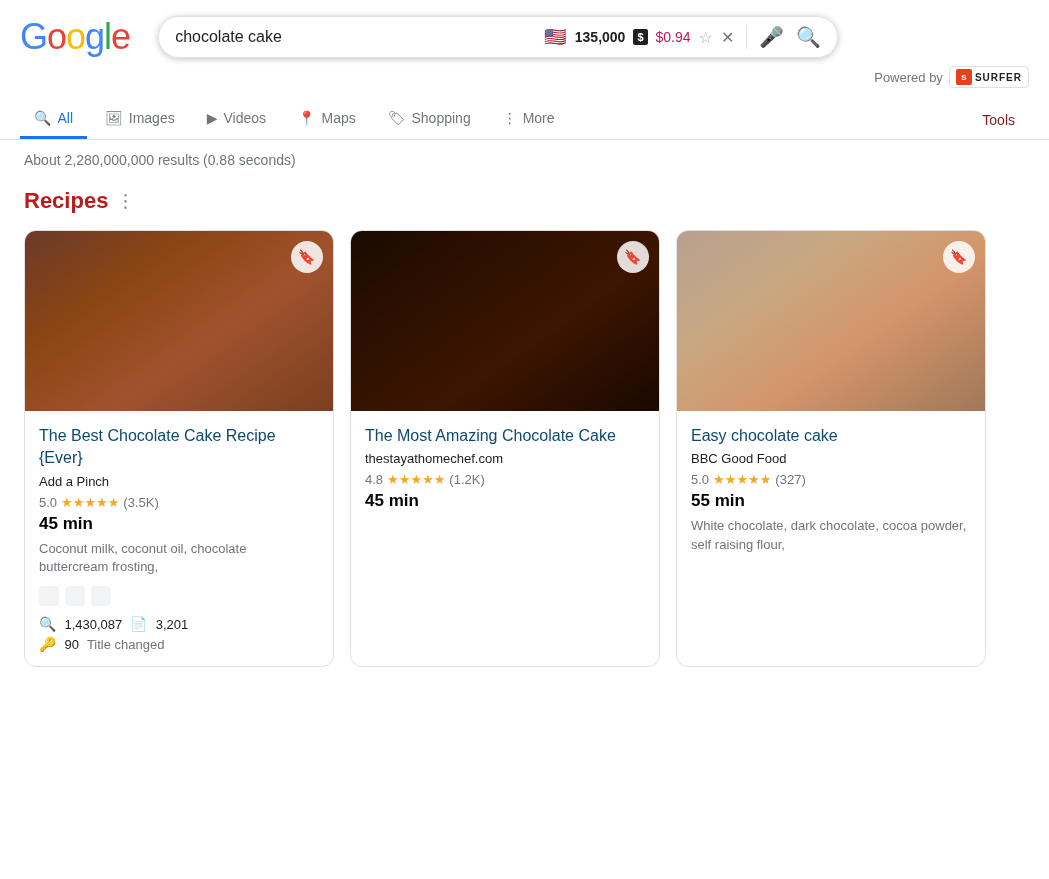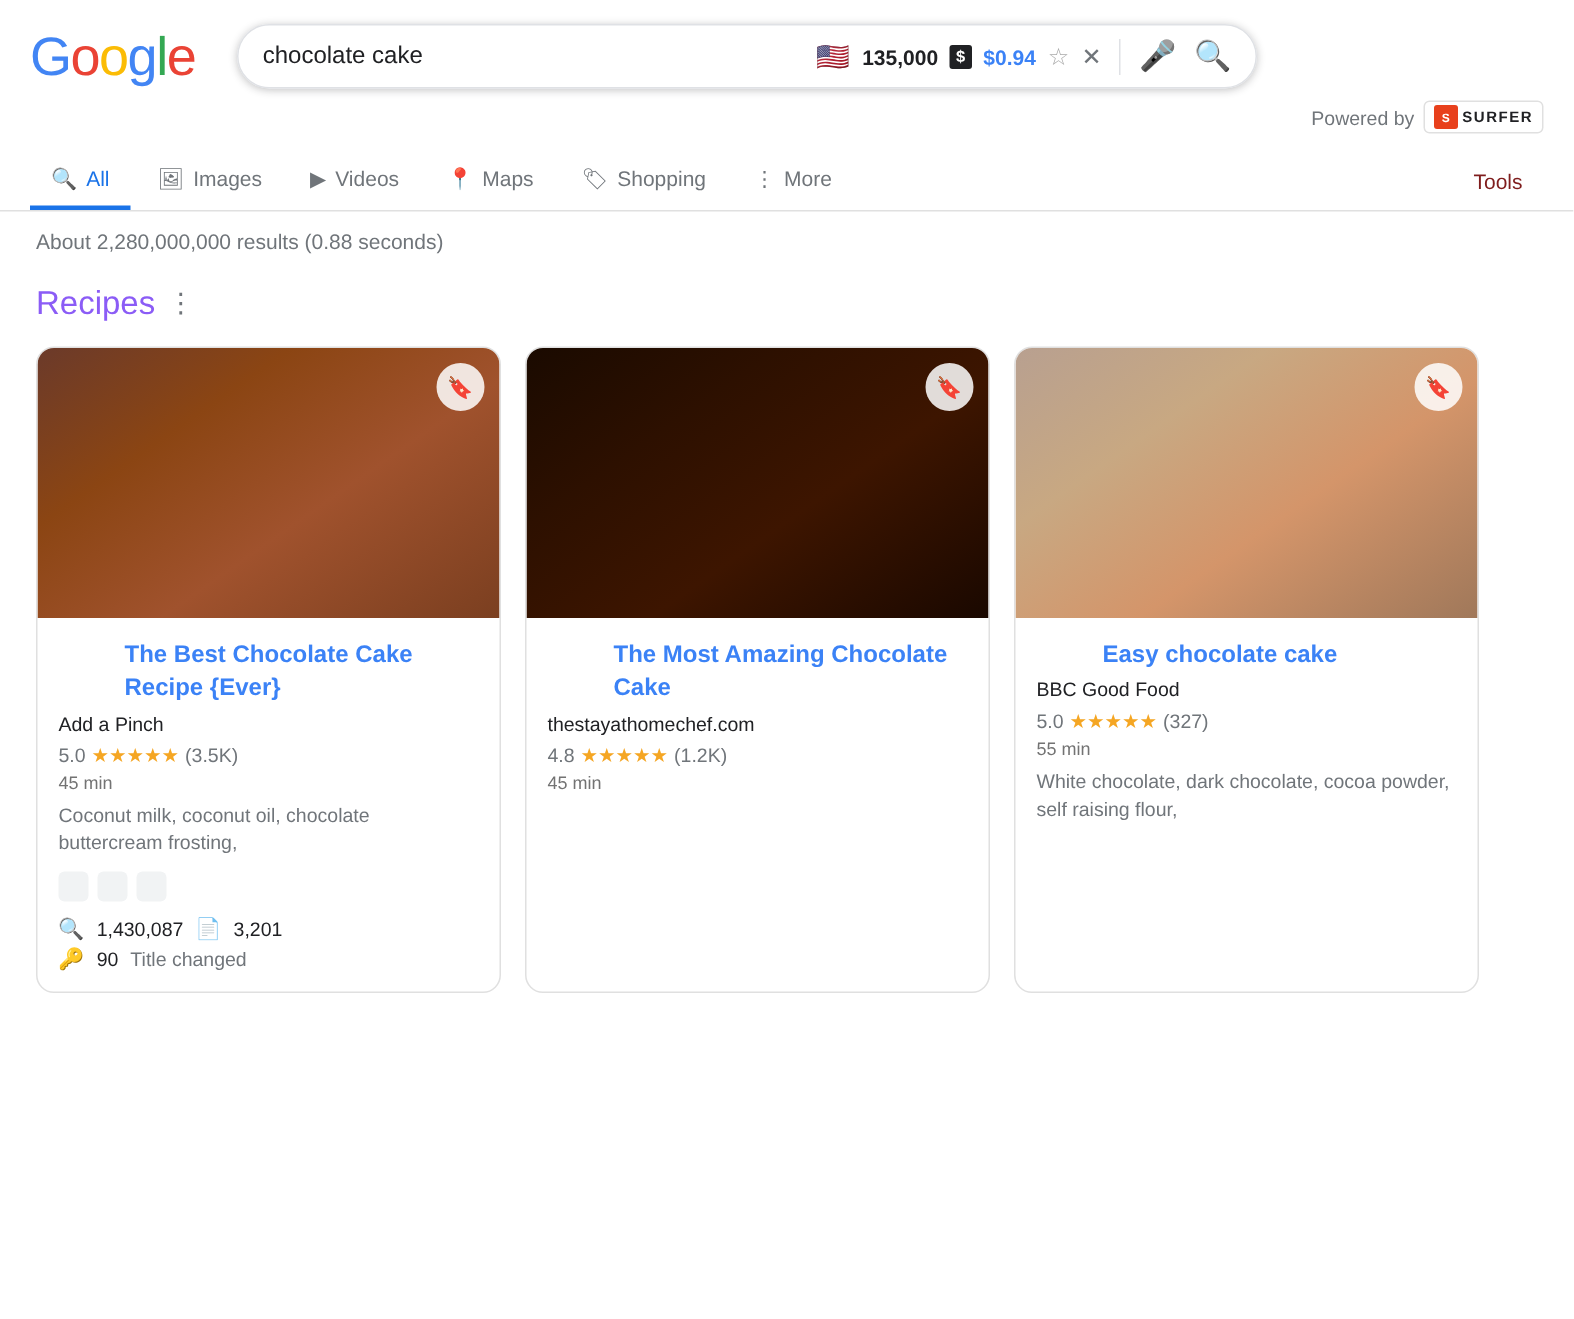--- a/index.html
+++ b/index.html
@@ -12,21 +12,21 @@
     .g-red { color: #EA4335; }
     .g-yellow { color: #FBBC05; }
     .g-green { color: #34A853; }
 
     .search-bar-wrapper { display: flex; align-items: center; border: 1px solid #dfe1e5; border-radius: 24px; padding: 8px 16px; flex: 1; max-width: 680px; box-shadow: 0 1px 6px rgba(32,33,36,.28); gap: 12px; }
     .search-input { border: none; outline: none; font-size: 16px; flex: 1; color: #202124; background: transparent; }
     .search-meta { display: flex; align-items: center; gap: 8px; white-space: nowrap; }
     .flag-icon { font-size: 18px; }
     .search-volume { font-size: 14px; font-weight: 600; color: #202124; }
     .cpc-badge { background: #202124; color: #fff; font-size: 11px; font-weight: 700; padding: 2px 4px; border-radius: 2px; }
-    .cpc-value { font-size: 14px; font-weight: 700; color: #3b82f6; }
+    .cpc-value { font-size: 14px; font-weight: 400; color: #be185d; }
     .star-icon { color: #aaa; font-size: 16px; cursor: pointer; }
     .divider-v { width: 1px; height: 24px; background: #dfe1e5; }
     .mic-icon { font-size: 20px; color: #4285F4; cursor: pointer; }
     .search-icon-btn { font-size: 20px; color: #4285F4; cursor: pointer; }
     .clear-icon { font-size: 16px; color: #70757a; cursor: pointer; }
 
     
     .powered-by-bar { display: flex; justify-content: flex-end; padding: 0 20px 8px; margin-left: 40px; }
     .powered-by { display: flex; align-items: center; gap: 6px; font-size: 13px; color: #70757a; }
     .surfer-badge { display: flex; align-items: center; gap: 3px; border: 1px solid #e0e0e0; border-radius: 4px; padding: 2px 6px; }
@@ -40,37 +40,37 @@
     .nav-tab.active { color: #1a73e8; border-bottom: 3px solid #1a73e8; }
     .nav-tab-icon { font-size: 14px; }
     .nav-tools { margin-left: auto; padding: 10px 14px; font-size: 14px; color: #7f1d1d; cursor: pointer; }
 
     
     .results-info { padding: 12px 24px; font-size: 14px; color: #70757a; }
 
     
     .recipes-section { padding: 8px 24px 20px; }
     .section-header { display: flex; align-items: center; gap: 8px; margin-bottom: 16px; }
-    .section-title { font-size: 22px; font-weight: 400; color: #8b5cf6; }
+    .section-title { font-size: 22px; font-weight: 700; color: #b91c1c; }
     .more-options-icon { color: #70757a; font-size: 18px; cursor: pointer; }
 
     
     .recipe-cards { display: flex; gap: 16px; }
     .recipe-card { border: 1px solid #e0e0e0; border-radius: 12px; overflow: hidden; width: 310px; flex-shrink: 0; background: #fff; }
     .recipe-image-wrapper { position: relative; height: 180px; background: #8B4513; overflow: hidden; }
     .recipe-image-placeholder { width: 100%; height: 100%; display: flex; align-items: center; justify-content: center; }
     .bookmark-btn { position: absolute; top: 10px; right: 10px; width: 32px; height: 32px; background: rgba(255,255,255,0.85); border-radius: 50%; display: flex; align-items: center; justify-content: center; cursor: pointer; }
     .bookmark-icon { font-size: 14px; color: #5f6368; }
     .recipe-info { padding: 14px; }
-    .recipe-title { color: #3b82f6; font-size: 16px; font-weight: 700; margin-bottom: 4px; cursor: pointer; line-height: 1.4; margin-left: 44px; }
+    .recipe-title { color: #0c4a6e; font-size: 16px; font-weight: 400; margin-bottom: 4px; cursor: pointer; line-height: 1.4; }
     .recipe-source { font-size: 13px; color: #202124; margin-bottom: 6px; }
     .recipe-rating { display: flex; align-items: center; gap: 4px; margin-bottom: 4px; font-size: 13px; color: #70757a; }
     .stars { color: #f5a623; font-size: 13px; }
     .rating-count { color: #70757a; font-size: 13px; }
-    .recipe-time { font-size: 12px; color: #737373; margin-bottom: 6px; font-weight: 400; }
+    .recipe-time { font-size: 17px; color: #000000; margin-bottom: 6px; font-weight: 700; }
     .recipe-ingredients { font-size: 13px; color: #70757a; margin-bottom: 10px; line-height: 1.4; }
     .recipe-tags { display: flex; gap: 6px; margin-bottom: 10px; }
     .recipe-tag { background: #f1f3f4; border-radius: 4px; padding: 3px 10px; font-size: 12px; color: #70757a; height: 20px; }
     .recipe-stats { display: flex; flex-direction: column; gap: 4px; font-size: 13px; color: #202124; }
     .recipe-stat-row { display: flex; align-items: center; gap: 8px; }
     .stat-icon { font-size: 14px; }
     .stat-value { font-size: 13px; color: #202124; }
     .title-changed { color: #70757a; font-size: 13px; }
 
     

